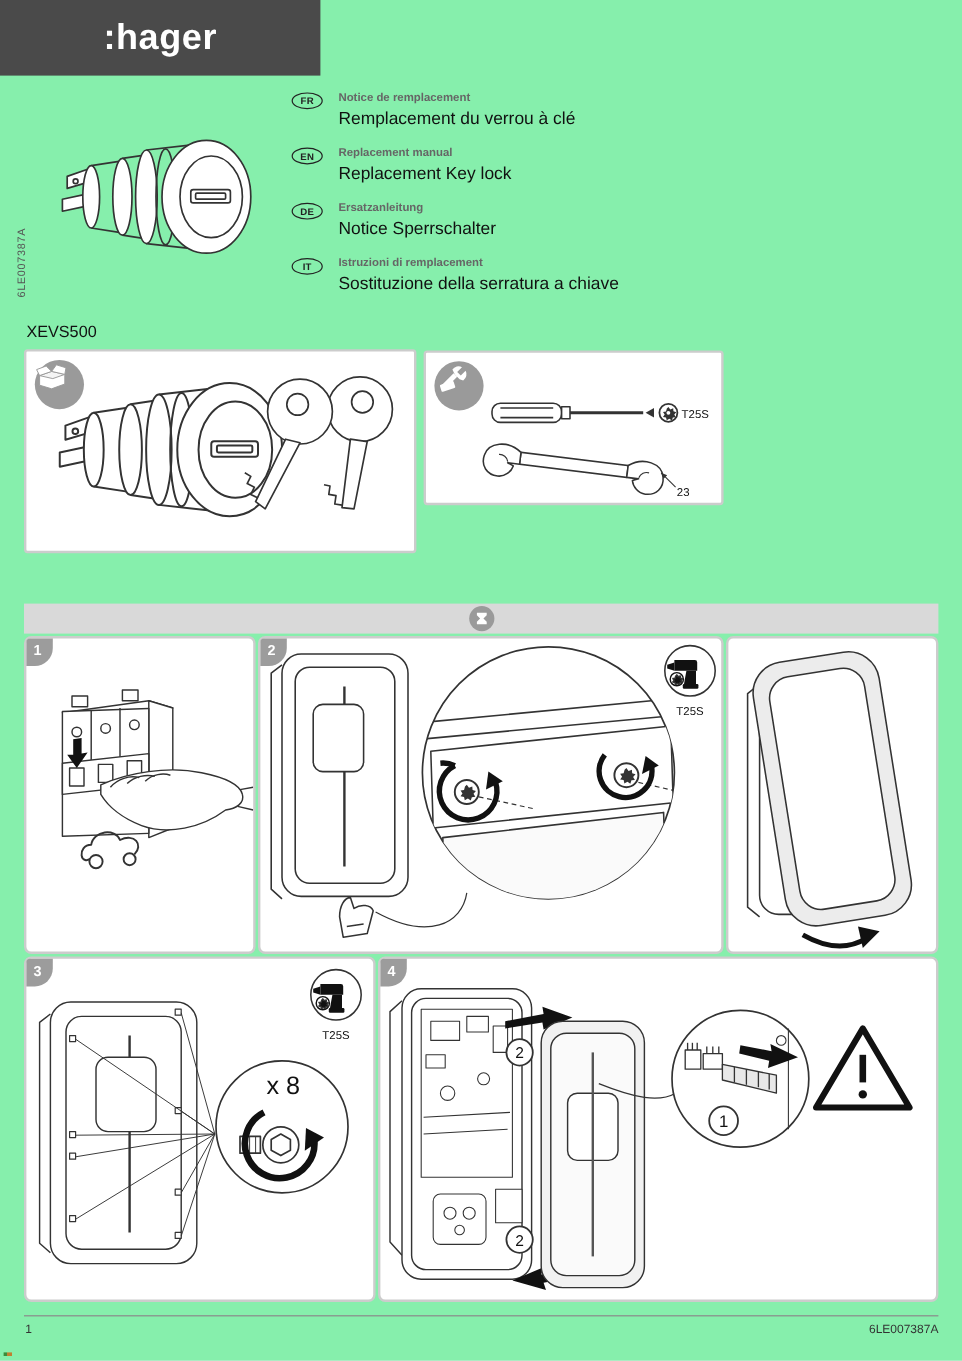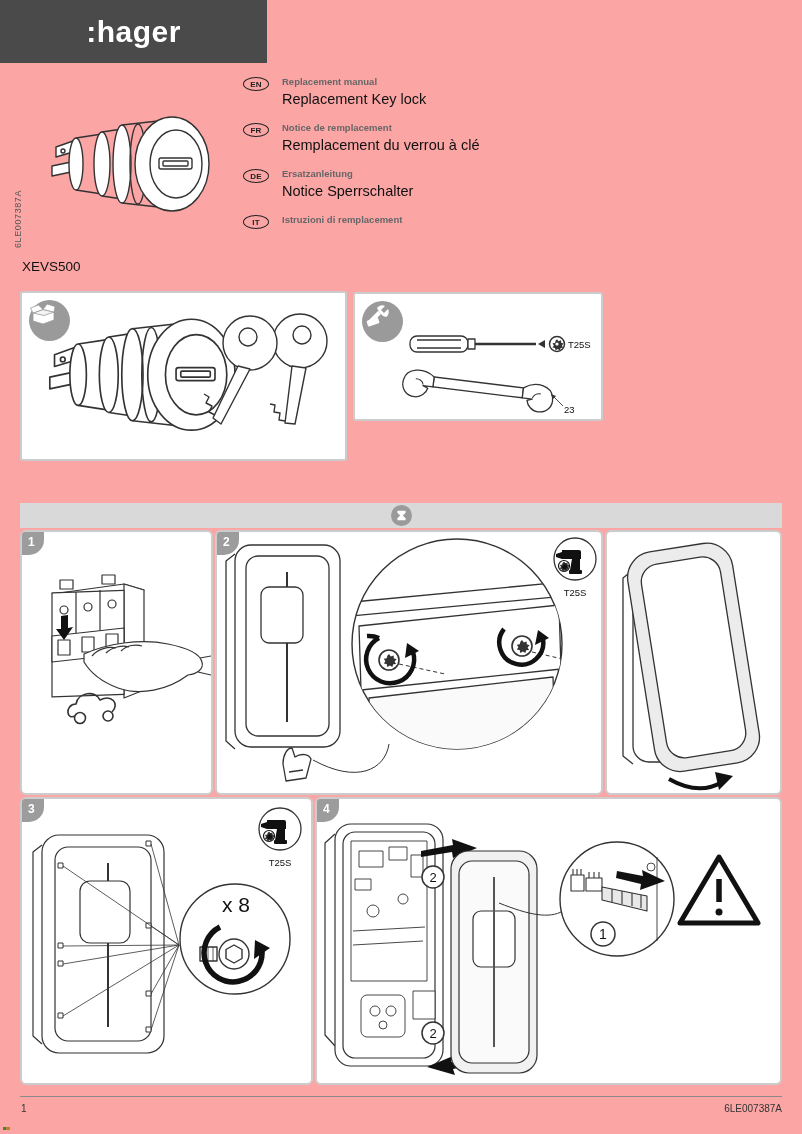--- a/index.html
+++ b/index.html
@@ -1,19 +1,19 @@
 <!DOCTYPE html>
 <html><head>
 <meta charset="utf-8">
 <style>
   * { margin:0; padding:0; box-sizing:border-box; }
   html,body { background:#e8e8e8; }
   body { font-family:"Liberation Sans", sans-serif; }
   #page {
-    position:relative; width:802px; height:1134px; background:#fca5a5;
+    position:relative; width:802px; height:1134px; background:#86efac;
     margin:0 auto; overflow:hidden;
   }
   
   .logo-box {
     position:absolute; left:0; top:0; width:267px; height:63px;
     background:#4a4a4a; display:flex; align-items:center; justify-content:center;
   }
   .logo-text {
     color:#ffffff; font-size:30px; font-weight:bold; letter-spacing:0.5px;
   }
@@ -27,21 +27,21 @@
   .lang-row { display:flex; align-items:flex-start; margin-bottom:14px; }
   .lang-badge {
     flex:0 0 auto; width:26px; height:14px; margin-top:1px; margin-right:13px;
     border:1.3px solid #222; border-radius:50%;
     display:flex; align-items:center; justify-content:center;
     font-size:8px; font-weight:bold; color:#222; letter-spacing:0.2px;
   }
   .lang-sub { font-size:9.5px; font-weight:bold; color:#666; line-height:12px; }
   .lang-title { font-size:14.5px; color:#111; line-height:18px; margin-top:2px; }
   
-  .product-code { position:absolute; left:22px; top:259px; font-size:13.5px; color:#111; }
+  .product-code { position:absolute; left:22px; top:269px; font-size:13.5px; color:#111; }
   .product-art { position:absolute; left:42px; top:110px; }
   
   .cbox { position:absolute; border:2px solid #ccc; border-radius:3px; background:#fff; }
   .box-package { left:20px; top:291px; width:327px; height:170px; }
   .box-tools   { left:353px; top:292px; width:250px; height:129px; }
   .circle-icon {
     position:absolute; left:7px; top:7px; width:41px; height:41px; border-radius:50%;
     background:#9a9a9a; display:flex; align-items:center; justify-content:center;
   }
   
@@ -101,44 +101,45 @@
       <ellipse cx="96" cy="54" rx="8" ry="40" fill="none"></ellipse>
       <ellipse cx="130" cy="54" rx="37" ry="47"></ellipse>
       <ellipse cx="134" cy="54" rx="26" ry="34"></ellipse>
       <rect x="117" y="48" width="33" height="11" rx="2"></rect>
       <rect x="121" y="51" width="25" height="5" rx="1"></rect>
     </g>
   </svg>
 
   <div class="langs">
     <div class="lang-row">
+      <span class="lang-badge">FR</span>
+      <span>
+          <span class="lang-sub" style="display:block">Notice de remplacement</span>
+      <span class="lang-title" style="display:block">Remplacement du verrou à clé</span>
+        </span>
+    </div>
+    <div class="lang-row">
       <span class="lang-badge">EN</span>
       <span>
           <span class="lang-sub" style="display:block">Replacement manual</span>
       <span class="lang-title" style="display:block">Replacement Key lock</span>
-        </span>
-    </div>
-    <div class="lang-row">
-      <span class="lang-badge">FR</span>
-      <span>
-          <span class="lang-sub" style="display:block">Notice de remplacement</span>
-      <span class="lang-title" style="display:block">Remplacement du verrou à clé</span>
         </span>
     </div>
     <div class="lang-row">
       <span class="lang-badge">DE</span>
       <span>
           <span class="lang-sub" style="display:block">Ersatzanleitung</span>
       <span class="lang-title" style="display:block">Notice Sperrschalter</span>
         </span>
     </div>
     <div class="lang-row">
       <span class="lang-badge">IT</span>
       <span>
           <span class="lang-sub" style="display:block">Istruzioni di remplacement</span>
+      <span class="lang-title" style="display:block">Sostituzione della serratura a chiave</span>
         </span>
     </div>
   </div>
 
   <div class="product-code">XEVS500</div>
 
   <div class="cbox box-package">
     <svg width="323" height="166" viewBox="0 0 323 166">
       <g stroke="#333" stroke-width="1.4" fill="#fff" stroke-linejoin="round">
 

